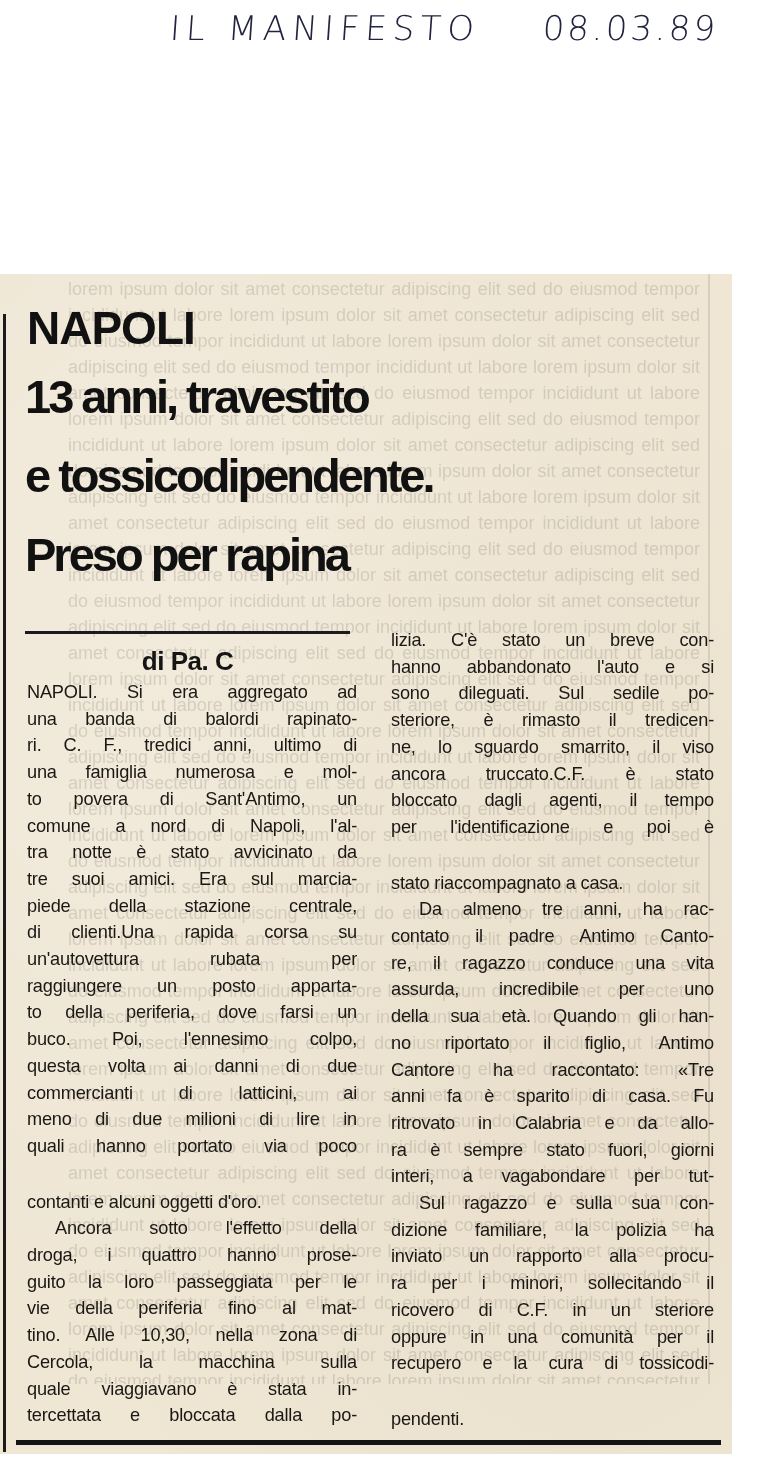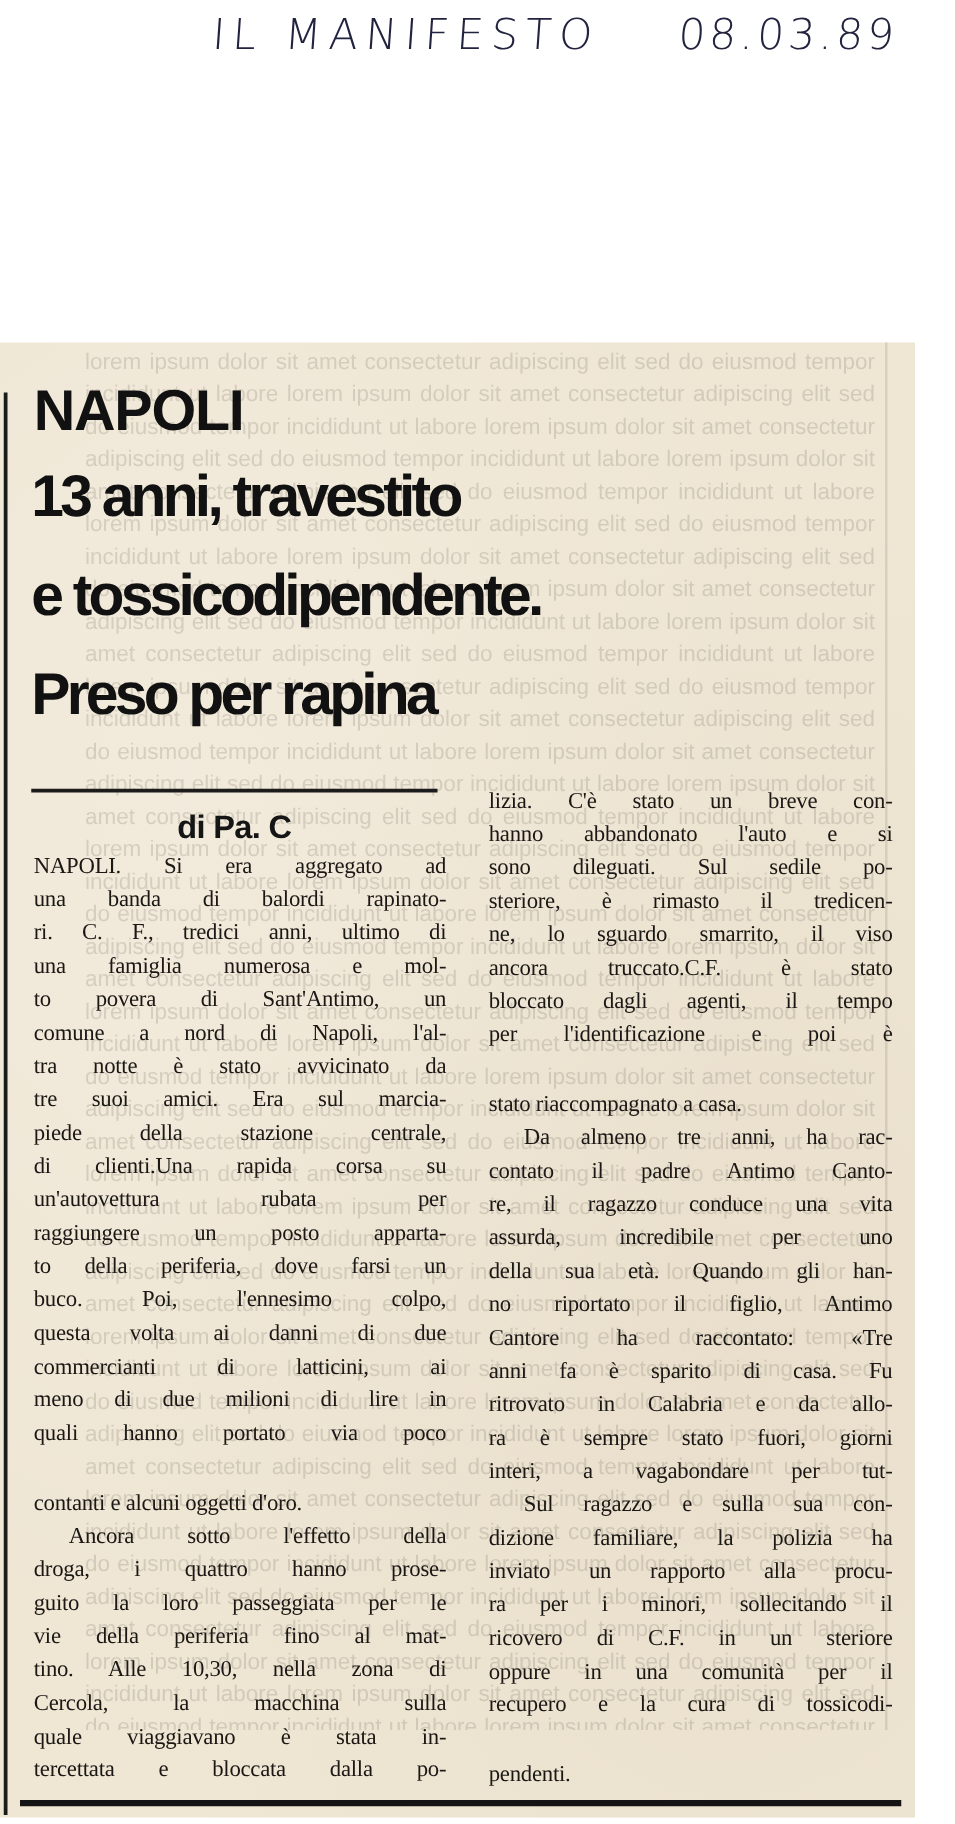--- a/index.html
+++ b/index.html
@@ -111,21 +111,21 @@
       text-align: center;
       font-family: "Liberation Sans", sans-serif;
       font-weight: bold;
       font-size: 26px;
       color: #151515;
       letter-spacing: -0.5px;
     }
     .col {
       position: absolute;
       width: 330px;
-      font-family: Liberation Serif, serif;
+      font-family: Liberation Sans, sans-serif;
       font-size: 18.2px;
       line-height: 26.7px;
       color: #1a1714;
       letter-spacing: -0.2px;
     }
     .col .line {
       display: block;
       white-space: nowrap;
       text-align: justify;
       text-align-last: justify;

